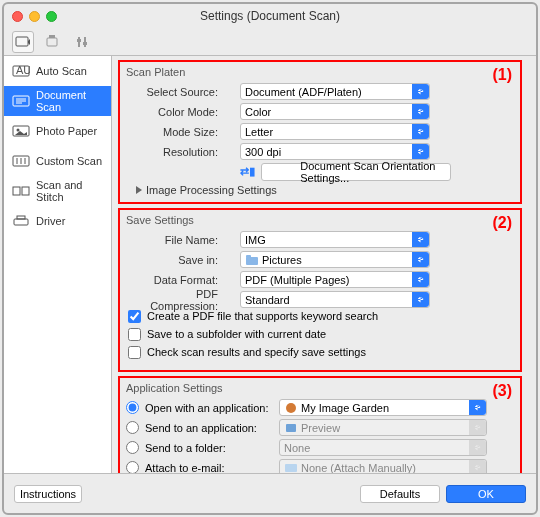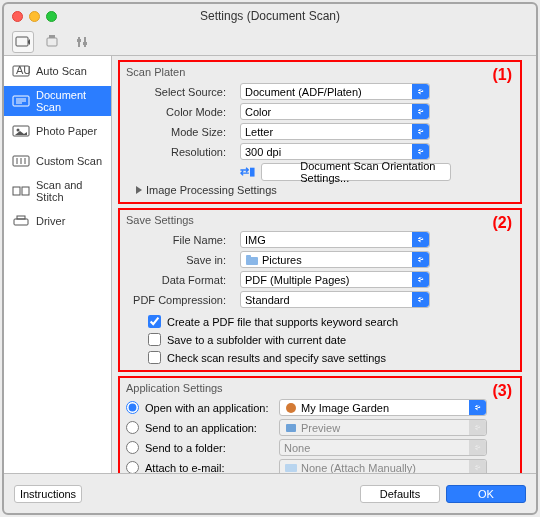--- a/index.html
+++ b/index.html
@@ -27,36 +27,36 @@
 .sicon { width: 18px; height: 14px; display: inline-flex; align-items: center; justify-content: center; }
 .sicon svg { display: block; }
 
 .content { flex: 1; overflow: hidden; padding-right: 10px; position: relative; }
 
 .fieldset { border: 2px solid #fd0404; margin: 4px 4px 4px 6px; padding: 4px 6px 6px 6px; position: relative; }
 .annot { position: absolute; color: #fd0404; font-weight: bold; font-size: 16px; top: 4px; right: 8px; }
 .grouptitle { color: #555; font-size: 11px; margin-bottom: 4px; }
 
 .row { display: flex; align-items: center; height: 19px; margin: 1px 0; }
-.lbl { width: 114px; text-align: right; padding-right: 14px; color: #333; }
+.lbl { width: 114px; text-align: right; padding-right: 22px; color: #333; }
 .sel, .inp { flex: 1; max-width: 190px; height: 17px; background: #fff; border: 1px solid #bfbfbf; border-radius: 3px; display: flex; align-items: center; position: relative; padding: 0 4px; }
 .sel .chev { position: absolute; right: 0; top: 0; width: 17px; height: 100%; background: #2b7dff; border-radius: 0 3px 3px 0; display: flex; align-items: center; justify-content: center; }
 .sel .chev::after { content: ""; display: block; width: 6px; height: 6px; background: linear-gradient(#fff,#fff); clip-path: polygon(50% 0, 100% 40%, 0 40%, 50% 0, 50% 100%, 0 60%, 100% 60%); }
 .sel.disabled { background: #efefef; color: #888; }
 .sel.disabled .chev { background: #d8d8d8; }
 .sel.disabled .chev::after { opacity: 0.4; }
 
 .btn { height: 18px; background: #fff; border: 1px solid #bfbfbf; border-radius: 3px; display: inline-flex; align-items: center; justify-content: center; padding: 0 10px; }
 .btn.primary { background: #2b7dff; color: #fff; border-color: #1e63d4; }
 .btn.wide { width: 190px; padding-left: 38px; }
 
 .disclosure { display: flex; align-items: center; gap: 4px; margin-top: 3px; margin-left: 10px; color: #333; }
 .tri { display: inline-block; width: 0; height: 0; border-top: 4px solid transparent; border-bottom: 4px solid transparent; border-left: 6px solid #666; }
 
-.chk { display: flex; align-items: flex-end; gap: 6px; height: 18px; margin-left: 22px; }
+.chk { display: flex; align-items: flex-start; gap: 6px; height: 18px; margin-left: 2px; }
 .chk input { width: 13px; height: 13px; accent-color: #2b7dff; }
 
 .rad { display: flex; align-items: center; gap: 6px; height: 19px; margin: 1px 0; }
 .rad input { width: 13px; height: 13px; accent-color: #2b7dff; }
 .rad .lbl2 { width: 128px; }
 .rad .sel { max-width: 208px; }
 
 .footer { height: 40px; border-top: 1px solid #bcbcbc; display: flex; align-items: center; padding: 0 10px; gap: 6px; }
 .spacer { flex: 1; }
 

